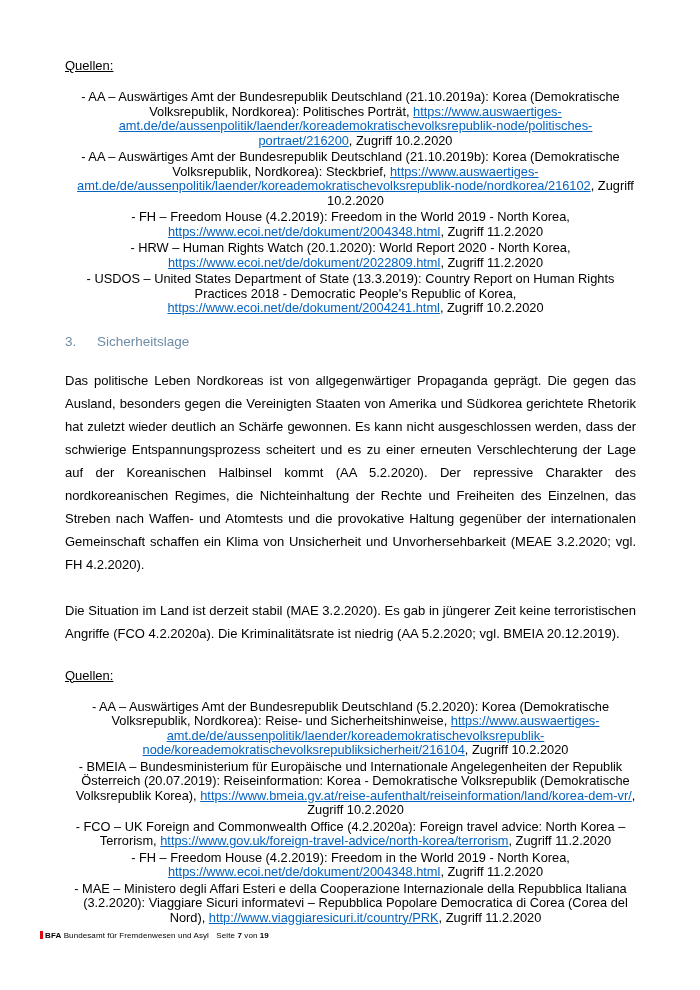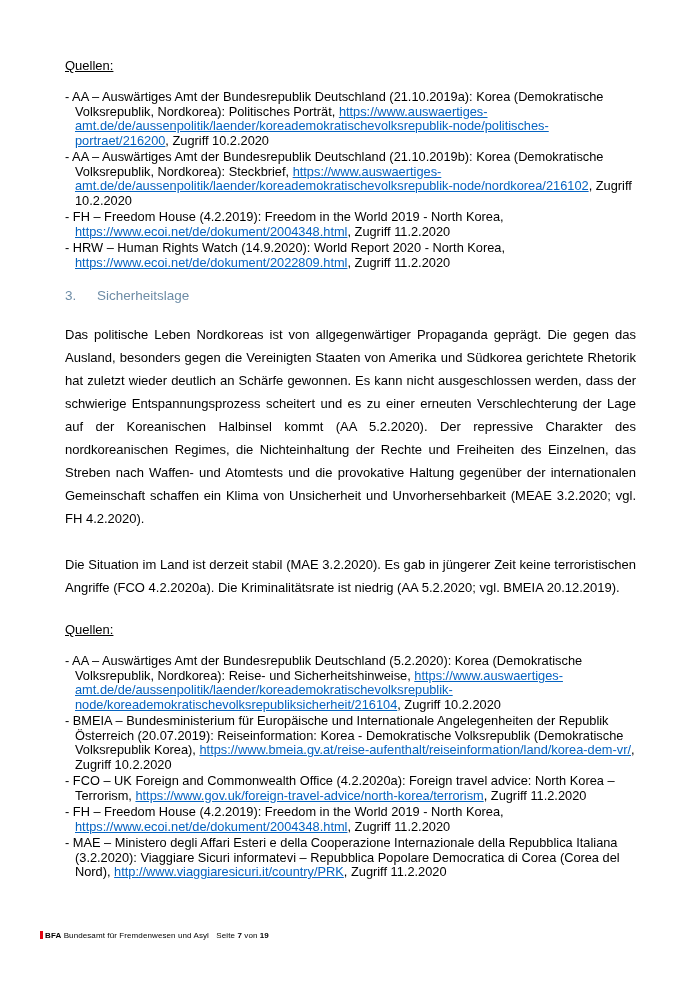--- a/index.html
+++ b/index.html
@@ -17,20 +17,21 @@
   }
   .quellen-heading {
     font-size: 13px;
     text-decoration: underline;
     margin: 0 0 17px 0;
   }
   .quellen-heading.second { margin-top: 10px; }
   .source-list {
     font-size: 12.8px;
     line-height: 14.5px;
+    text-align: center;
   }
   .source-entry {
     padding-left: 10px;
     text-indent: -10px;
     margin-bottom: 2px;
   }
   a.link {
     color: #0563c1;
     text-decoration: underline;
     overflow-wrap: anywhere;
@@ -79,21 +80,22 @@
 <body>
 
 <div class="page">
 
   <div class="quellen-heading">Quellen:</div>
 
   <div class="source-list">
       <div class="source-entry"><span>- AA – Auswärtiges Amt der Bundesrepublik Deutschland (21.10.2019a): Korea (Demokratische Volksrepublik, Nordkorea): Politisches Porträt, </span><a class="link" href="#">https://www.auswaertiges-amt.de/de/aussenpolitik/laender/koreademokratischevolksrepublik-node/politisches-portraet/216200</a><span>, Zugriff 10.2.2020</span></div>
       <div class="source-entry"><span>- AA – Auswärtiges Amt der Bundesrepublik Deutschland (21.10.2019b): Korea (Demokratische Volksrepublik, Nordkorea): Steckbrief, </span><a class="link" href="#">https://www.auswaertiges-amt.de/de/aussenpolitik/laender/koreademokratischevolksrepublik-node/nordkorea/216102</a><span>, Zugriff 10.2.2020</span></div>
       <div class="source-entry"><span>- FH – Freedom House (4.2.2019): Freedom in the World 2019 - North Korea, </span><a class="link" href="#">https://www.ecoi.net/de/dokument/2004348.html</a><span>, Zugriff 11.2.2020</span></div>
-      <div class="source-entry"><span>- HRW – Human Rights Watch (14.9.2020): World Report 2020 - North Korea, </span><a class="link" href="#">https://www.ecoi.net/de/dokument/2022809.html</a><span>, Zugriff 11.2.2020</span></div>
+      <div class="source-entry"><span>- HRW – Human Rights Watch (20.1.2020): World Report 2020 - North Korea, </span><a class="link" href="#">https://www.ecoi.net/de/dokument/2022809.html</a><span>, Zugriff 11.2.2020</span></div>
+      <div class="source-entry"><span>- USDOS – United States Department of State (13.3.2019): Country Report on Human Rights Practices 2018 - Democratic People's Republic of Korea, </span><a class="link" href="#">https://www.ecoi.net/de/dokument/2004241.html</a><span>, Zugriff 10.2.2020</span></div>
     </div>
 
   <div class="section-heading">
     <span class="num">3.</span><span>Sicherheitslage</span>
   </div>
 
   <p class="body-par">Das politische Leben Nordkoreas ist von allgegenwärtiger Propaganda geprägt. Die gegen das Ausland, besonders gegen die Vereinigten Staaten von Amerika und Südkorea gerichtete Rhetorik hat zuletzt wieder deutlich an Schärfe gewonnen. Es kann nicht ausgeschlossen werden, dass der schwierige Entspannungsprozess scheitert und es zu einer erneuten Verschlechterung der Lage auf der Koreanischen Halbinsel kommt (AA 5.2.2020). Der repressive Charakter des nordkoreanischen Regimes, die Nichteinhaltung der Rechte und Freiheiten des Einzelnen, das Streben nach Waffen- und Atomtests und die provokative Haltung gegenüber der internationalen Gemeinschaft schaffen ein Klima von Unsicherheit und Unvorhersehbarkeit (MEAE 3.2.2020; vgl. FH 4.2.2020).</p>
 
   <p class="body-par">Die Situation im Land ist derzeit stabil (MAE 3.2.2020). Es gab in jüngerer Zeit keine terroristischen Angriffe (FCO 4.2.2020a). Die Kriminalitätsrate ist niedrig (AA 5.2.2020; vgl. BMEIA 20.12.2019).</p>
 

